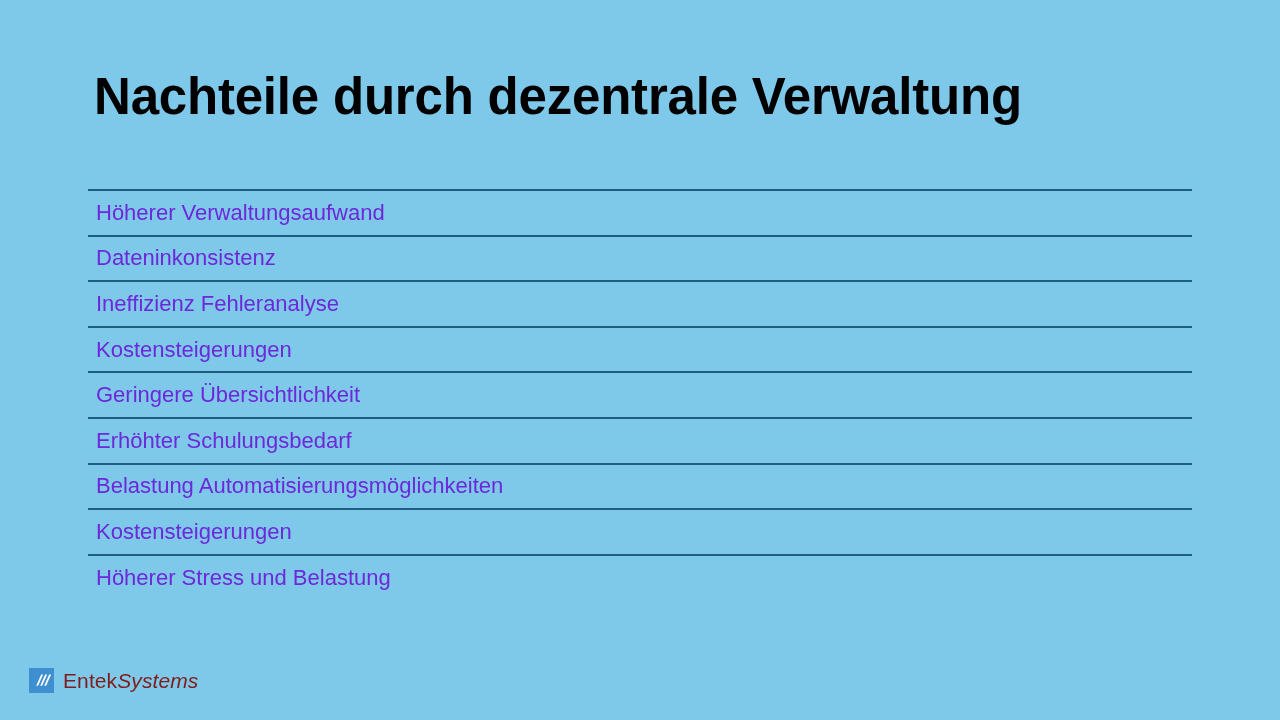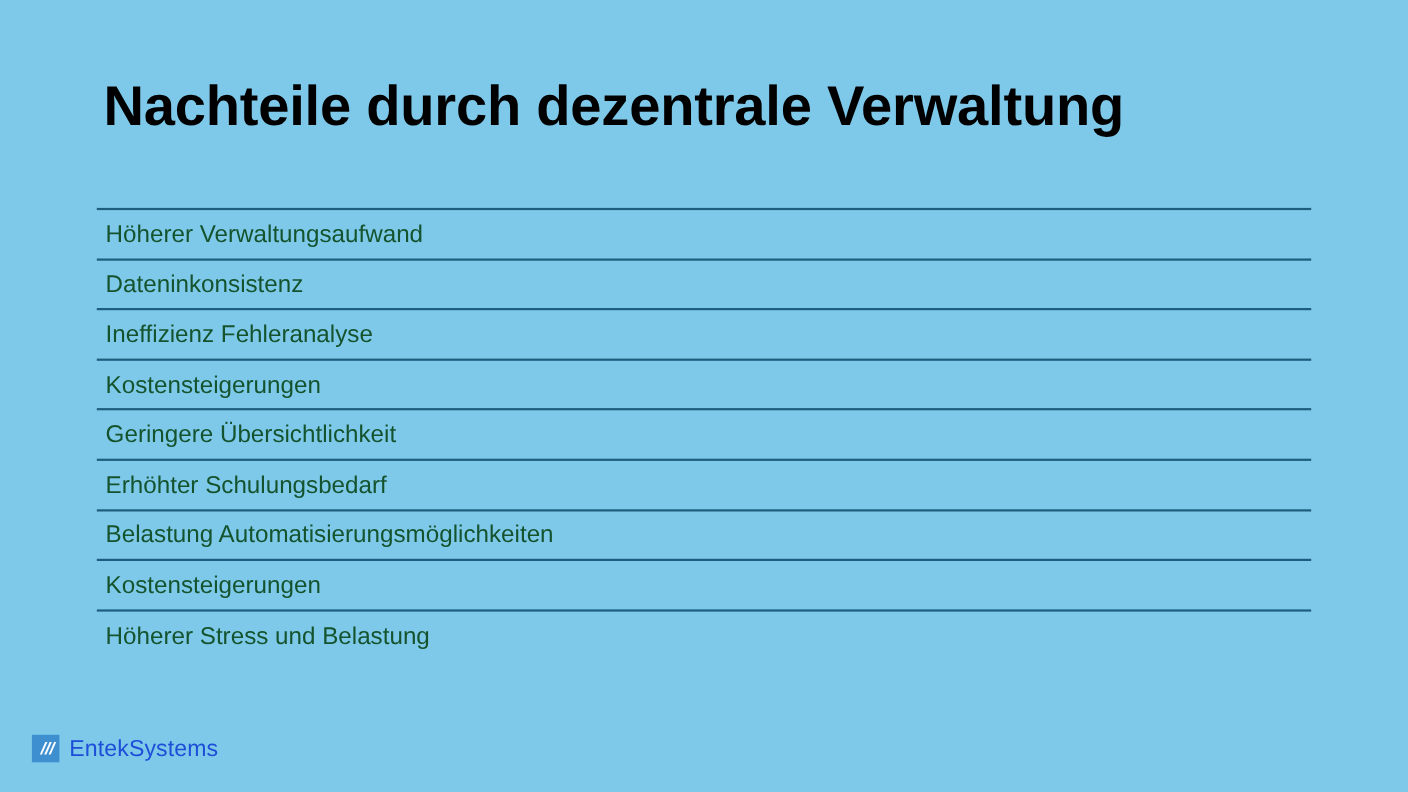--- a/index.html
+++ b/index.html
@@ -56,21 +56,21 @@
     border-top: 2px solid #1d5d7d;
     box-sizing: border-box;
     display: flex;
     align-items: center;
   }
   .item-label {
     display: block;
     padding-left: 8px;
     font-size: 22px;
     line-height: 26px;
-    color: #14532d;
+    color: #6d28d9;
     font-weight: 400;
     white-space: nowrap;
   }
 
   
   #logo {
     position: absolute;
     left: 29px;
     top: 666px;
     height: 28px;
@@ -88,22 +88,22 @@
     display: block;
   }
   #logo-wordmark {
     margin-left: 9px;
     font-size: 21px;
     line-height: 25px;
     letter-spacing: 0.1px;
     white-space: nowrap;
     font-weight: 400;
   }
-  .logo-word-primary { color: #1d4ed8; }
-  .logo-word-secondary { color: #1d4ed8; }
+  .logo-word-primary { color: #7f1d1d; }
+  .logo-word-secondary { color: #7f1d1d; font-style: italic; }
 </style>
 </head>
 <body>
 
 <div id="slide">
 
   <h1 id="slide-title">Nachteile durch dezentrale Verwaltung</h1>
 
   <ul id="item-list">
     <li class="item-row">

